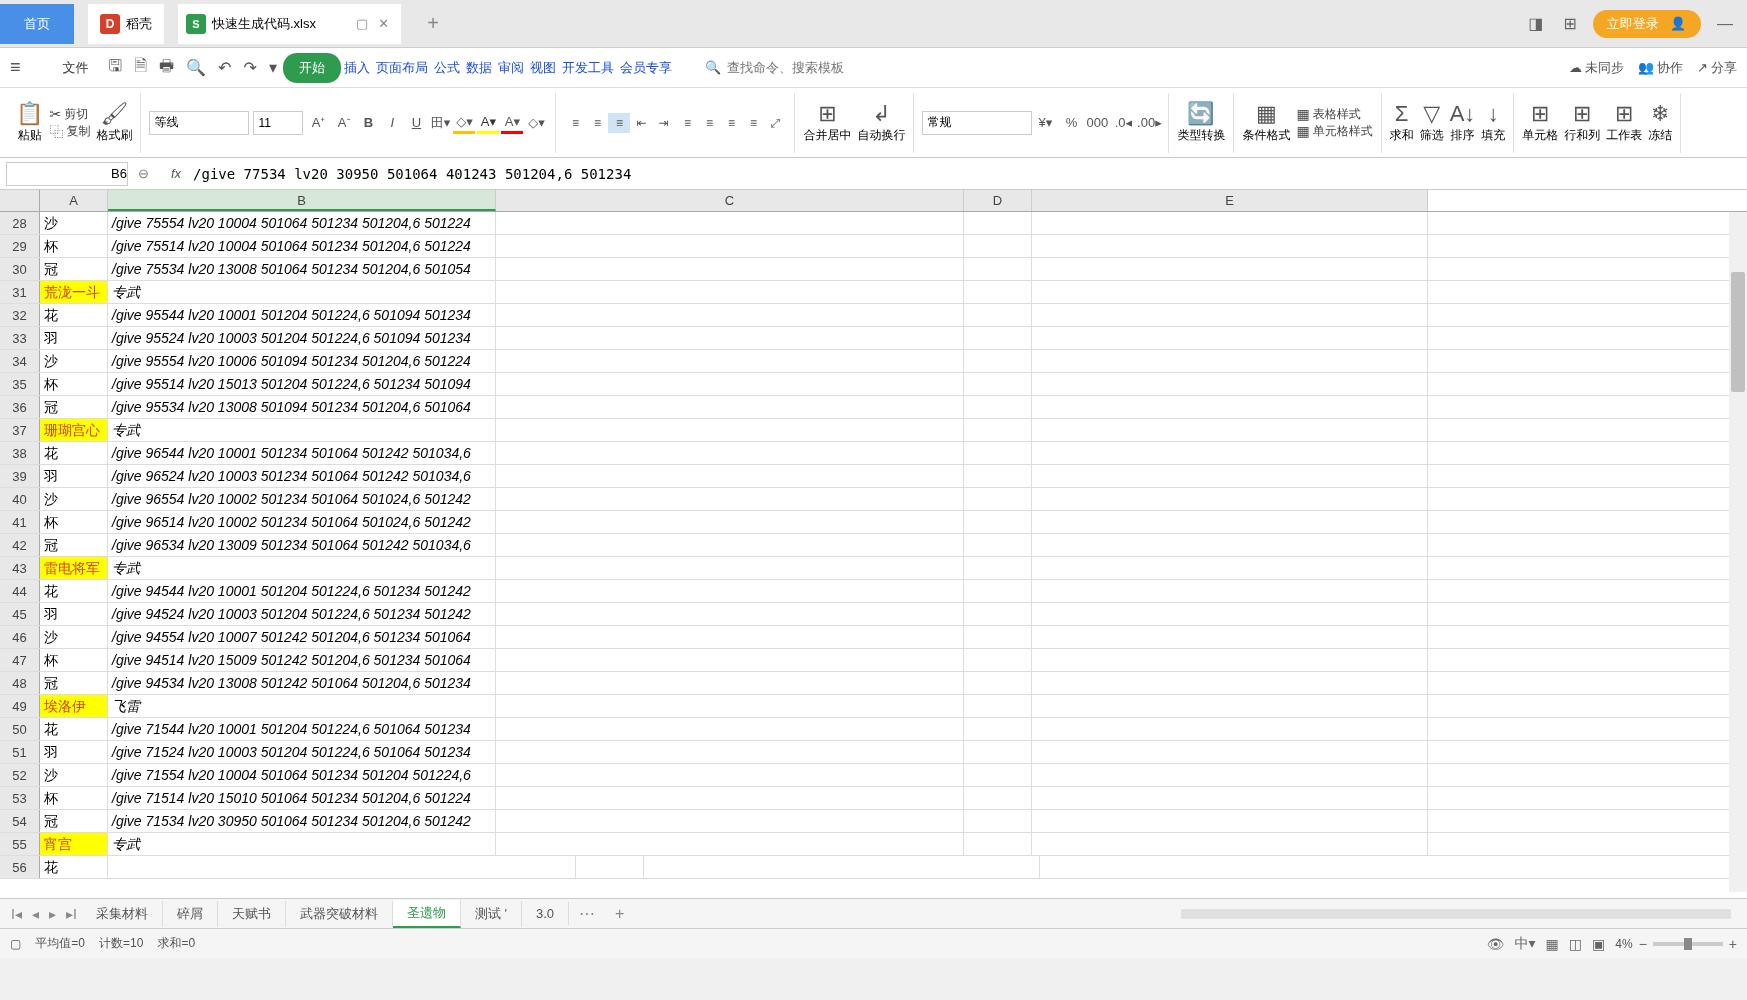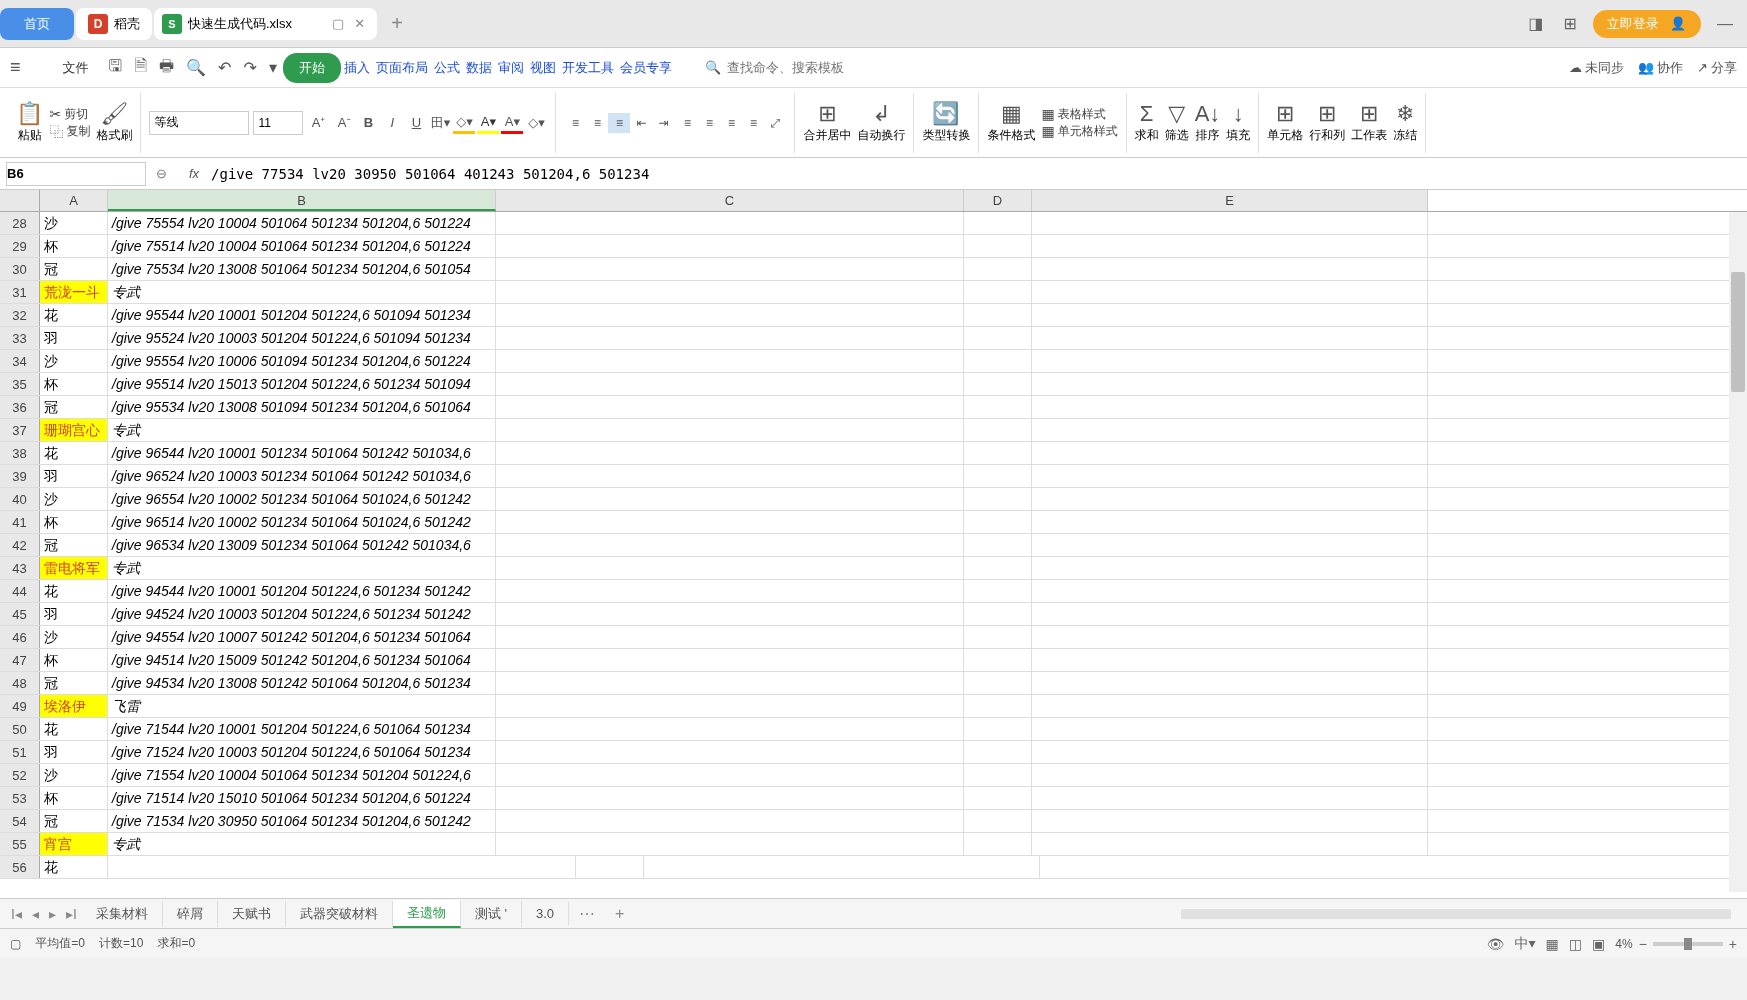--- a/index.html
+++ b/index.html
@@ -1,20 +1,20 @@
 <!DOCTYPE html>
 <html><head>
 <meta charset="utf-8">
 <style>
 * { margin: 0; padding: 0; box-sizing: border-box; font-family: "Microsoft YaHei", Arial, sans-serif; }
 body { width: 1747px; height: 1000px; background: #f0f0f0; overflow: hidden; font-size: 13px; }
 
 
 .titlebar { height: 48px; background: #e8e8e8; display: flex; align-items: center; border-bottom: 1px solid #ccc; }
-.tab { height: 32px; display: flex; align-items: center; padding: 0 12px; margin-right: 2px; cursor: pointer; border-radius: 8px; }
+.tab { height: 40px; display: flex; align-items: center; padding: 0 12px; margin-right: 14px; cursor: pointer; }
 .tab-home { background: #4a8fe7; color: white; padding: 0 24px; }
 .tab-doke { background: #fff; }
 .tab-doke-icon { width: 20px; height: 20px; background: #d4402a; border-radius: 3px; margin-right: 6px; display: inline-flex; align-items: center; justify-content: center; color: white; font-weight: bold; font-size: 12px; }
 .tab-file { background: #fff; padding: 0 12px 0 8px; }
 .tab-file-icon { width: 20px; height: 20px; background: #2e9b4f; border-radius: 3px; margin-right: 6px; display: inline-flex; align-items: center; justify-content: center; color: white; font-weight: bold; font-size: 11px; }
 .tab-close { margin-left: 40px; color: #888; cursor: pointer; }
 .tab-add { color: #888; font-size: 20px; padding: 0 12px; cursor: pointer; }
 .titlebar-right { margin-left: auto; display: flex; align-items: center; gap: 12px; padding-right: 10px; }
 .login-btn { background: #f5a623; color: white; padding: 5px 14px; border-radius: 14px; cursor: pointer; font-size: 13px; display: flex; align-items: center; gap: 12px; }
 .win-btn { color: #666; font-size: 16px; cursor: pointer; padding: 4px; }
@@ -41,21 +41,21 @@
 .rib-sm .ic { font-size: 14px; }
 .font-sel { border: 1px solid #ccc; height: 24px; padding: 0 4px; font-size: 12px; width: 100px; }
 .size-sel { border: 1px solid #ccc; height: 24px; padding: 0 4px; font-size: 12px; width: 50px; }
 .fmt-btn { width: 22px; height: 22px; display: inline-flex; align-items: center; justify-content: center; cursor: pointer; color: #555; }
 .align-btn { width: 22px; height: 20px; display: inline-flex; align-items: center; justify-content: center; cursor: pointer; color: #555; font-size: 12px; }
 .align-btn.active { background: #d0e4f5; }
 .num-sel { border: 1px solid #ccc; height: 24px; padding: 0 4px; font-size: 12px; width: 110px; }
 
 
 .fbar { height: 32px; background: #fff; display: flex; align-items: center; border-bottom: 1px solid #ccc; padding: 0 6px; }
-.namebox { border: 1px solid #ccc; height: 24px; width: 140px; text-align: left; font-size: 13px; font-weight: bold; }
+.namebox { border: 1px solid #ccc; height: 24px; width: 122px; text-align: right; font-size: 13px; }
 .fx-icon { margin: 0 12px; color: #555; font-style: italic; }
 .formula-input { border: none; outline: none; flex: 1; font-size: 14px; font-family: monospace; }
 
 
 .grid-wrap { position: relative; height: 708px; background: #fff; overflow: hidden; }
 .col-headers { display: flex; height: 22px; border-bottom: 1px solid #aaa; }
 .rc-corner { width: 40px; background: #e8e8e8; border-right: 1px solid #aaa; }
 .ch { background: #e8e8e8; border-right: 1px solid #ccc; text-align: center; font-size: 13px; color: #444; line-height: 22px; }
 .ch-A { width: 68px; }
 .ch-B { width: 388px; background: #d8e8d8; border-bottom: 2px solid #2e9b4f; }
@@ -224,20 +224,30 @@
   <div class="rib-group horiz">
     <div class="rib-big">
         <span class="ic">⊞</span>
         <span>合并居中</span>
       </div>
     <div class="rib-big">
         <span class="ic">↲</span>
         <span>自动换行</span>
       </div>
   </div>
+  <div class="rib-group">
+    <input class="num-sel" value="常规" style="">
+    <div style="display:flex;gap:4px">
+      <span class="fmt-btn">¥▾</span>
+      <span class="fmt-btn">%</span>
+      <span class="fmt-btn">000</span>
+      <span class="fmt-btn">.0◂</span>
+      <span class="fmt-btn">.00▸</span>
+    </div>
+  </div>
   <div class="rib-group horiz">
     <div class="rib-big">
         <span class="ic">🔄</span>
         <span>类型转换</span>
       </div>
   </div>
   <div class="rib-group horiz">
     <div class="rib-big">
         <span class="ic">▦</span>
         <span>条件格式</span>

